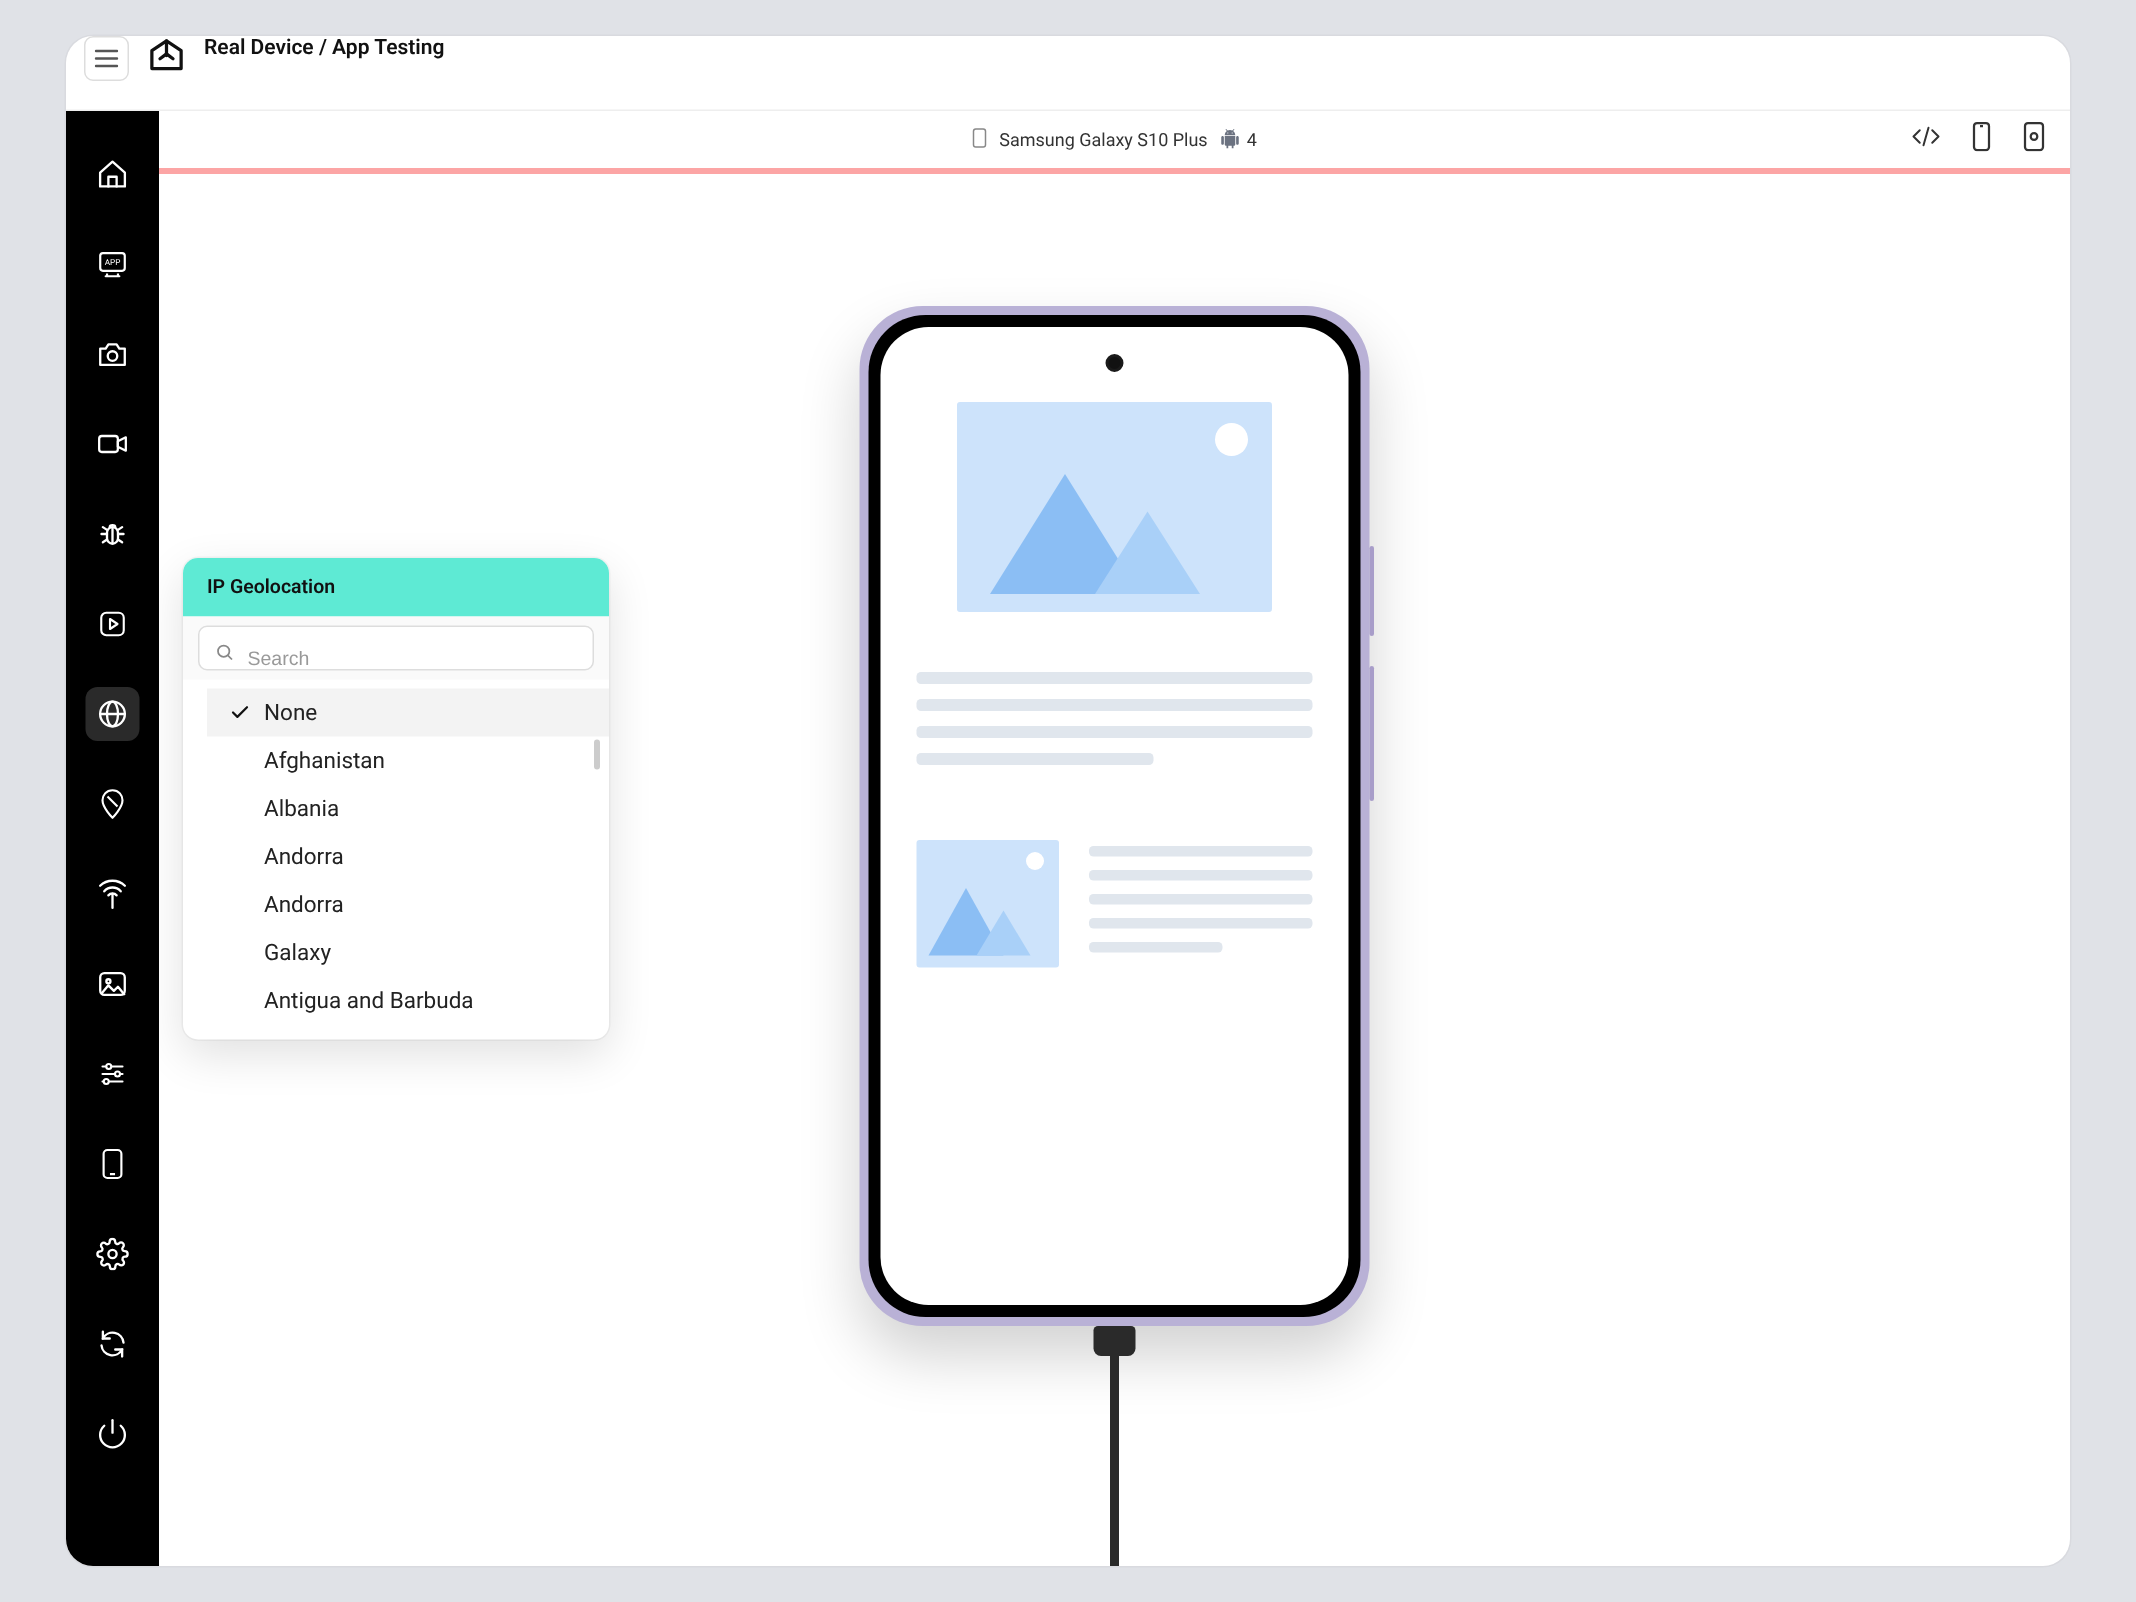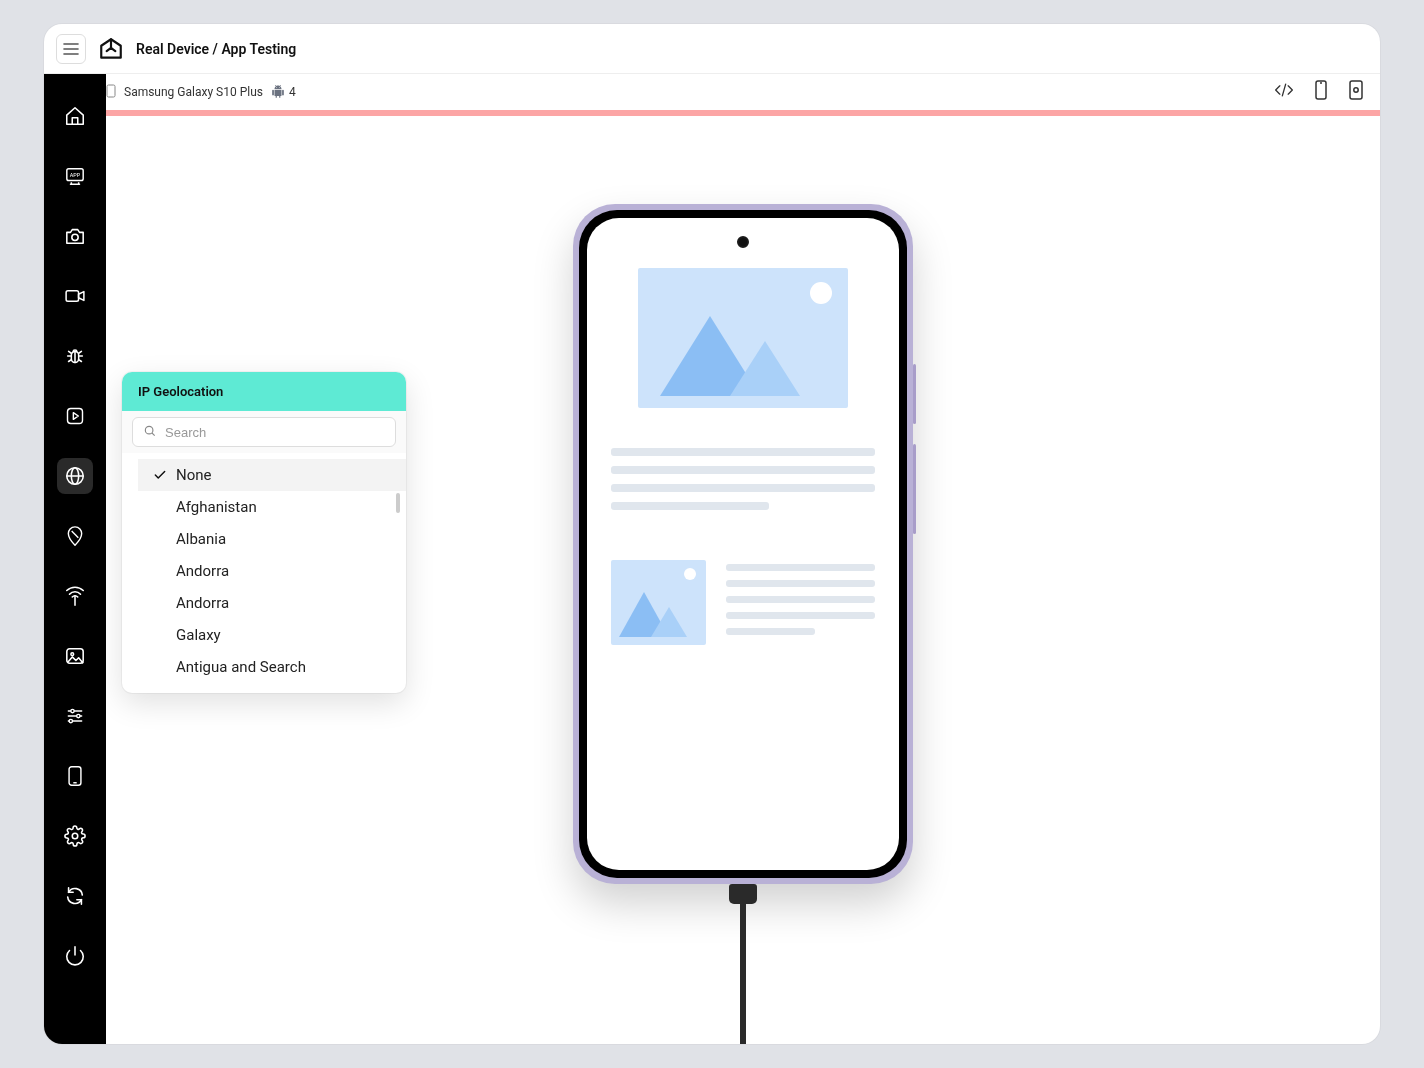--- a/index.html
+++ b/index.html
@@ -17,21 +17,20 @@
   left: 44px;
   right: 44px;
   bottom: 24px;
   background: #fff;
   border-radius: 18px;
   overflow: hidden;
   box-shadow: 0 0 0 1px rgba(0,0,0,0.03);
 }
 .header {
   display: flex;
-  align-items: center;
   height: 50px;
   padding: 0 12px;
   border-bottom: 1px solid #eee;
   gap: 12px;
 }
 .hamburger {
   width: 30px; height: 30px;
   border: 1px solid #ddd;
   border-radius: 6px;
   display: flex; align-items: center; justify-content: center;
@@ -44,22 +43,23 @@
 }
 .breadcrumb {
   font-size: 14px;
   font-weight: 600;
   color: #111;
 }
 .subheader {
   height: 42px;
   display: flex;
   align-items: center;
+  justify-content: center;
   position: relative;
-  border-bottom: 6px solid #fca5a5;
+  border-bottom: 4px solid #fca5a5;
   margin-left: 62px;
 }
 .device-info {
   display: flex;
   align-items: center;
   gap: 8px;
   font-size: 12px;
   color: #333;
 }
 .device-info .mini-icon { color: #666; }
@@ -129,21 +129,21 @@
   font-weight: 600;
   color: #111;
   background: #5eead4;
 }
 .search-wrap {
   padding: 6px 10px;
   background: #fafafa;
 }
 .search-box {
   display: flex;
-  align-items: center;
+  align-items: flex-end;
   gap: 8px;
   height: 30px;
   border: 1px solid #ddd;
   border-radius: 6px;
   padding: 0 10px;
   background: #fff;
 }
 .search-box input {
   border: none;
   outline: none;
@@ -523,21 +523,21 @@
         <div class="option">
           <span class="spacer"></span>
           <span>Andorra</span>
         </div>
         <div class="option">
           <span class="spacer"></span>
           <span>Galaxy</span>
         </div>
         <div class="option">
           <span class="spacer"></span>
-          <span>Antigua and Search</span>
+          <span>Antigua and Barbuda</span>
         </div>
       </div>
     </div>
 
     <div class="phone-stage">
       <div class="phone">
         <div class="side-btn b1"></div>
         <div class="side-btn b2"></div>
         <div class="phone-inner">
           <div class="screen">

